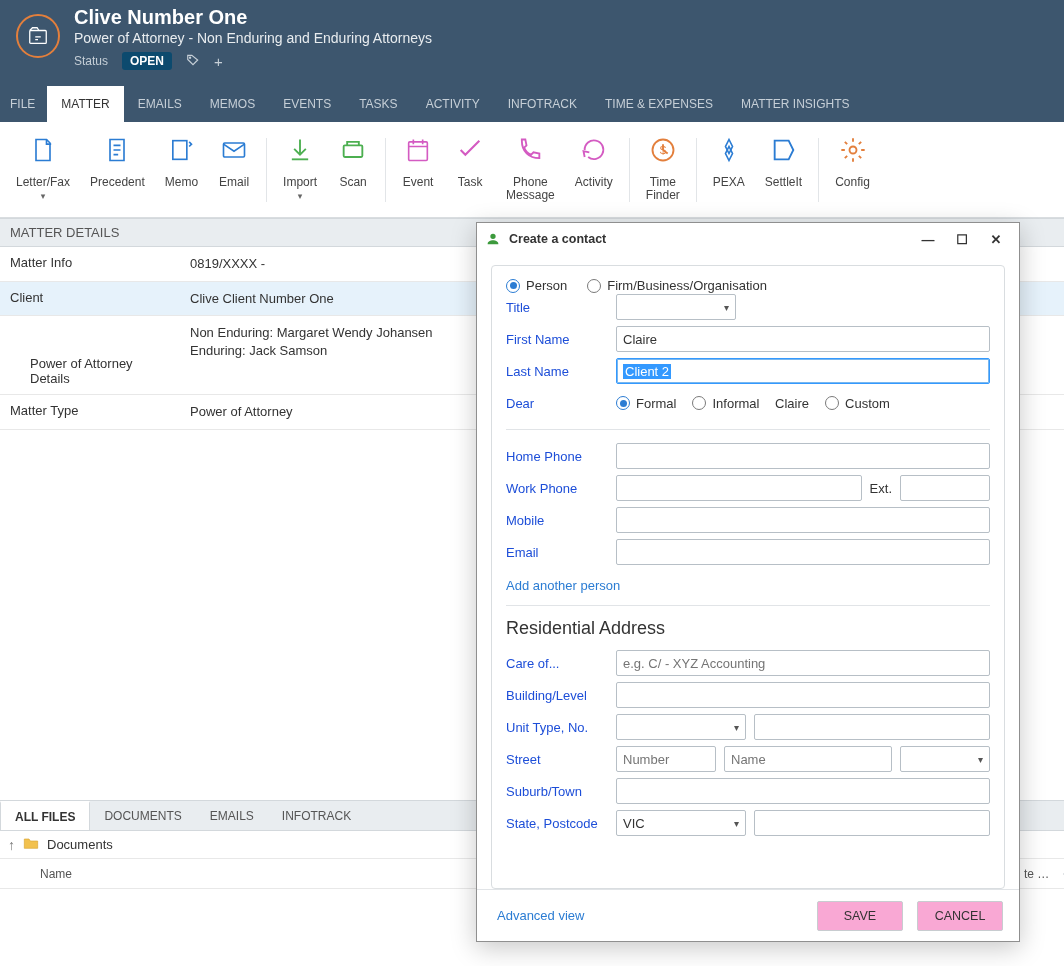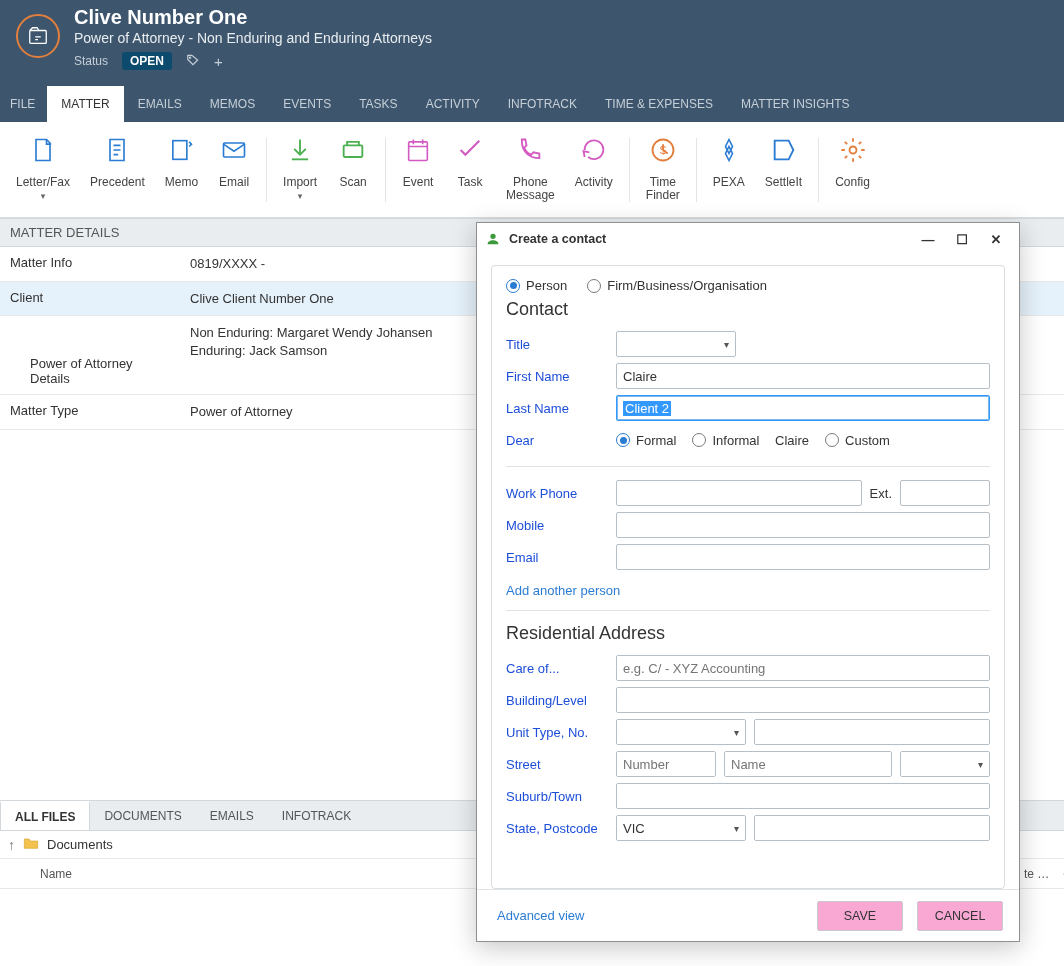--- a/index.html
+++ b/index.html
@@ -438,21 +438,20 @@
         <div class="radio-opt">
           <span class="rdio sel"></span>
             <span>Person</span>
         </div>
         <div class="radio-opt">
           <span class="rdio"></span>
             <span>Firm/Business/Organisation</span>
         </div>
       </div>
 
-      <div class="section-title">Contact</div>
 
       <div class="form-row">
         <div class="form-lbl">Title</div>
         <div class="form-ctl">
             <div class="combo" style="width:120px">
               <span></span>
               <span class="caret">▾</span>
             </div>
           </div>
       </div>
@@ -481,20 +480,26 @@
           <div class="radio-opt">
               <span class="rdio"></span>
               <span>Custom</span>
             </div>
         </div>
       </div>
 
       <hr class="hr">
 
       <div class="form-row">
+        <div class="form-lbl">Home Phone</div>
+        <div class="form-ctl">
+            <input class="txt-input" value="" style="">
+          </div>
+      </div>
+      <div class="form-row">
         <div class="form-lbl">Work Phone</div>
         <div class="form-ctl">
           <input class="txt-input" style="flex: 1 1 0%;" value="">
           <span>Ext.</span>
           <input class="txt-input" style="width: 90px;" value="">
         </div>
       </div>
       <div class="form-row">
         <div class="form-lbl">Mobile</div>
         <div class="form-ctl">

